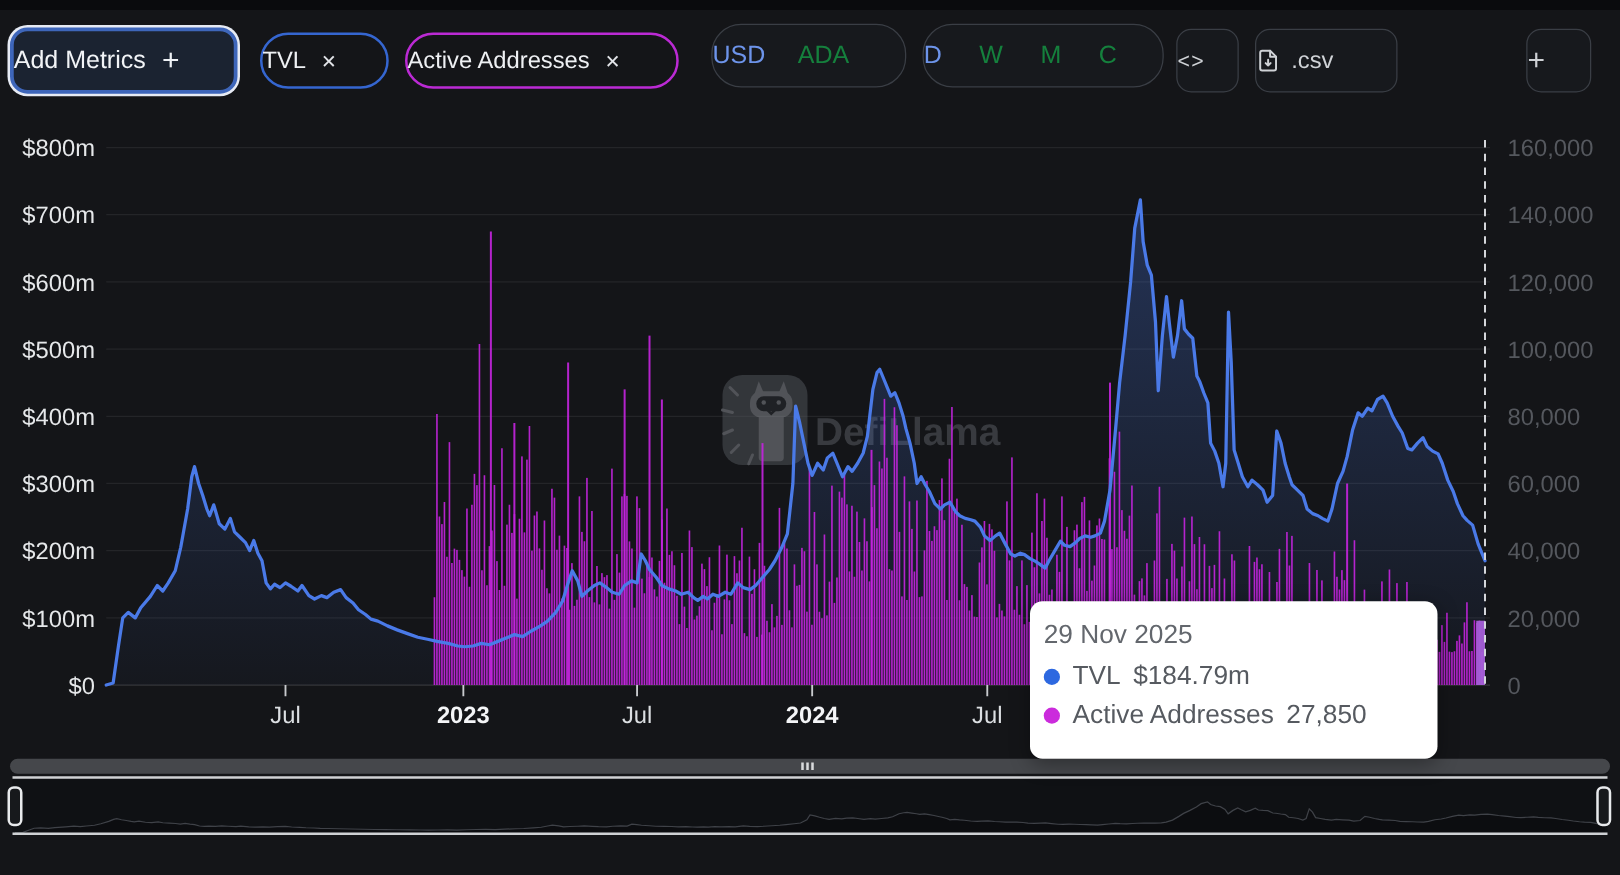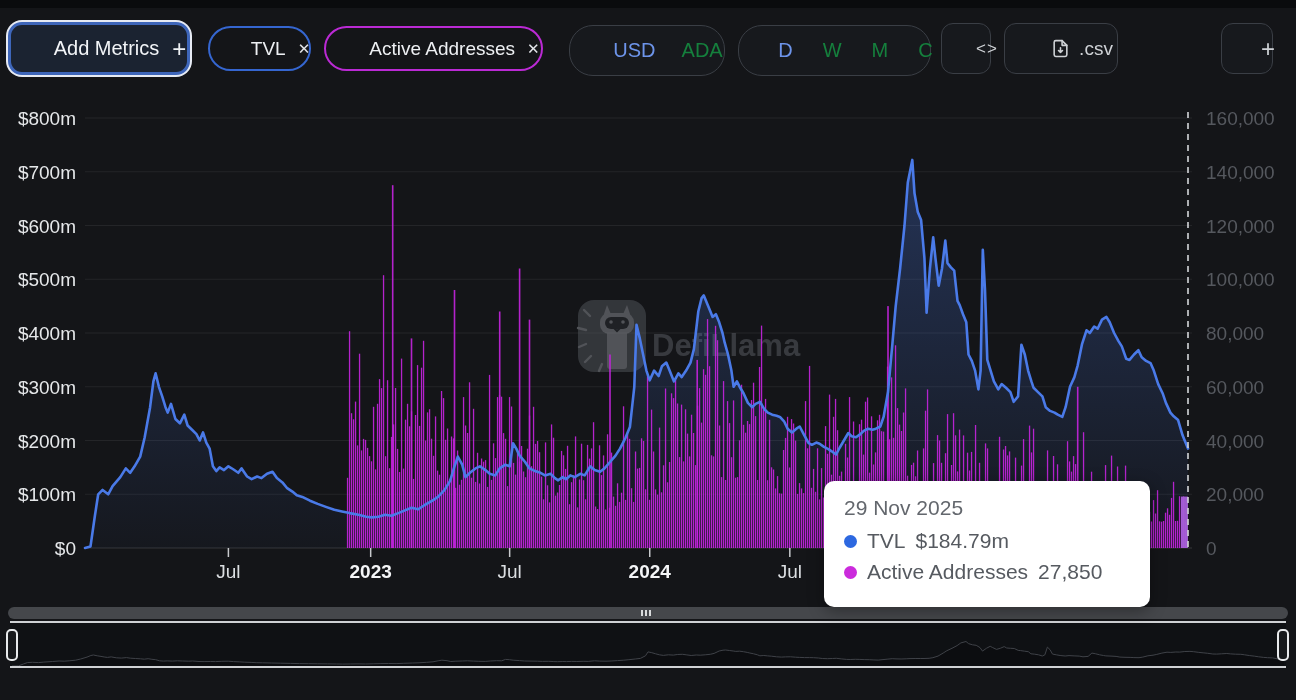--- a/index.html
+++ b/index.html
@@ -3,43 +3,43 @@
 <meta charset="utf-8">
 <style>
   html,body{margin:0;padding:0;background:#141518;}
   .app{position:relative;width:1296px;height:700px;background:#141518;overflow:hidden;
        font-family:"Liberation Sans",sans-serif;-webkit-font-smoothing:antialiased;}
   .topstrip{position:absolute;top:0;left:0;width:1296px;height:8px;background:#0a0b0d;z-index:3;}
   #chart{position:absolute;top:0;left:0;z-index:1;}
   #chart text{font-family:"Liberation Sans",sans-serif;}
 
   
-  .tb{position:absolute;z-index:4;display:flex;align-items:center;justify-content:center;
-      box-sizing:border-box;color:#cfd2d6;cursor:pointer;padding-left:42px;}
+  .tb{position:absolute;z-index:4;display:flex;align-items:center;
+      box-sizing:border-box;color:#cfd2d6;cursor:pointer;}
   .btn-add{left:8px;top:22px;width:182px;height:53px;border-radius:14px;background:#1b2331;
            border:3px solid #3e66ba;box-shadow:0 0 0 2px #e7ebf4;gap:13px;color:#f2f4f7;font-size:20px;}
   .btn-add .plus{font-size:24px;font-weight:400;color:#eef1f5;}
   .pill{top:26px;height:45px;border-radius:23px;background:transparent;font-size:19px;color:#eef0f3;gap:12px;}
   .pill-tvl{left:208px;width:103px;border:2px solid #3566d0;}
   .pill-aa{left:324px;width:219px;border:2px solid #bb2ad4;}
   .pill .x{font-size:15px;color:#e3e5e9;}
-  .group{top:25px;height:51px;border-radius:24px;border:1px solid #3a3e45;background:#17191d;font-size:20px;}
+  .group{top:19px;height:51px;border-radius:24px;border:1px solid #3a3e45;background:#17191d;font-size:20px;}
   .grp-cur{left:569px;width:156px;gap:26px;}
   .grp-int{left:738px;width:193px;gap:30px;}
   .opt{color:#15803d;}
   .opt.sel{color:#6d94ea;}
   .sqbtn{top:23px;height:51px;border-radius:12px;border:1px solid #3a3e45;background:#17191d;font-size:19px;gap:9px;}
   .btn-code{left:941px;width:50px;font-size:17px;letter-spacing:1px;}
   .btn-csv{left:1004px;width:114px;}
   .btn-png{left:1111px;width:97px;}
   .btn-plus{left:1221px;width:52px;font-size:24px;font-weight:300;}
 
   
   .tooltip{position:absolute;left:824px;top:481px;width:326px;height:126px;z-index:5;background:#ffffff;
-           border-radius:10px;box-shadow:0 4px 16px rgba(0,0,0,.35);padding:15px 20px;box-sizing:border-box;}
+           border-radius:10px;box-shadow:0 4px 16px rgba(0,0,0,.35);padding:15px 11px;box-sizing:border-box;}
   .tt-title{font-size:21px;color:#63676d;margin-bottom:9px;}
   .tt-row{display:flex;align-items:center;gap:10px;font-size:21px;color:#565a60;margin-top:7px;}
   .tt-row .dot{width:13px;height:13px;border-radius:50%;flex:0 0 auto;}
   .tt-row .val{}
 
   
   .scrollbar{position:absolute;left:8px;top:607px;width:1280px;height:12px;border-radius:6px;
              background:#45474b;z-index:4;cursor:pointer;}
   .scrollbar .grip{position:absolute;left:633px;top:3px;display:flex;gap:2px;}
   .scrollbar .grip i{display:block;width:2px;height:6px;background:#d9dbdd;}

